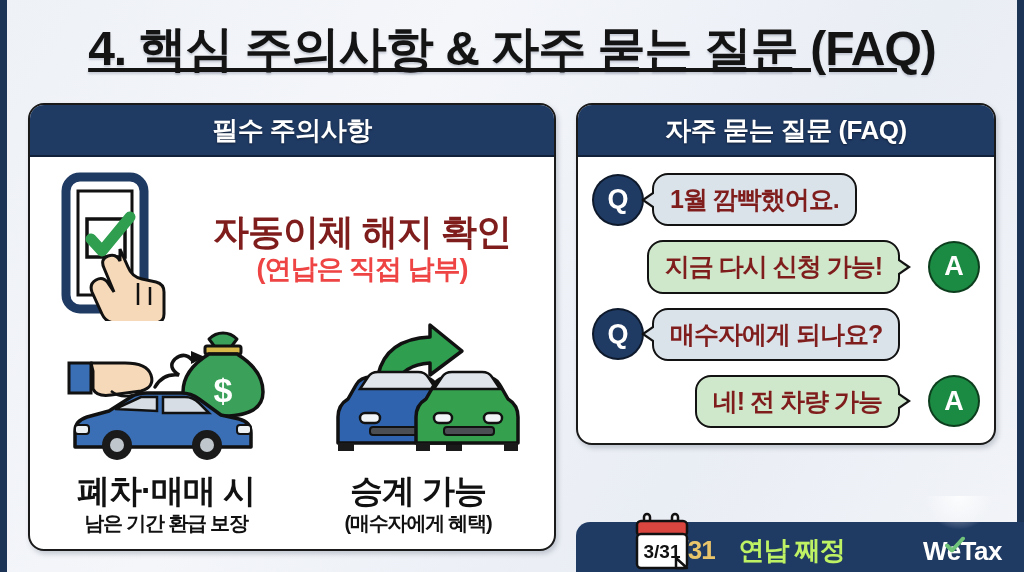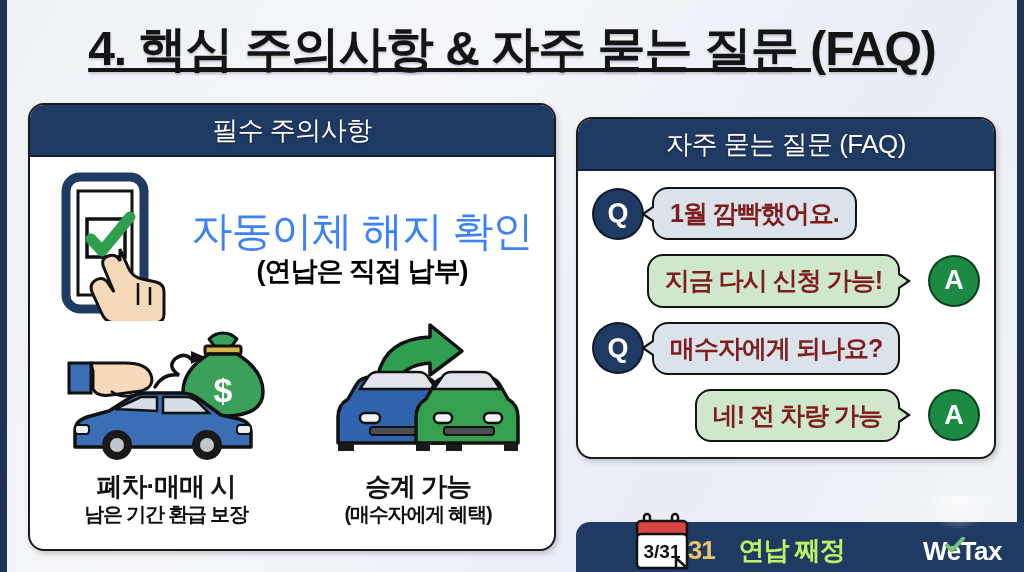--- a/index.html
+++ b/index.html
@@ -41,54 +41,54 @@
     overflow: hidden;
     box-shadow: 2px 3px 5px rgba(60,70,90,.25);
   }
   .panel-head {
     height: 52px;
     background: #1f3a63;
     display: flex; align-items: center; justify-content: center;
     border-bottom: 2px solid #12213a;
   }
   .panel-head-text {
-    color: #ffffff; font-size: 26px; font-weight: 400; letter-spacing: -0.5px;
+    color: #ffffff; font-size: 26px; font-weight: 700; letter-spacing: -0.5px;
     text-shadow: 0 1px 2px rgba(0,0,0,.45);
   }
   .panel-body { position: relative; height: calc(100% - 52px); }
 
   #left-panel  { left: 28px;  top: 103px; width: 528px; height: 448px; }
-  #right-panel { left: 576px; top: 117px; width: 420px; height: 342px; }
+  #right-panel { left: 576px; top: 103px; width: 420px; height: 342px; }
 
   
   .lp-top {
     display: flex; align-items: center; gap: 16px;
     padding: 14px 18px 0 24px; height: 168px;
   }
   .lp-top-text { flex: 1; text-align: center; }
   .lp-line1 {
-    font-size: 41px; font-weight: 400; color: #3b82f6; letter-spacing: -1px;
+    font-size: 36px; font-weight: 700; color: #7f1d1d; letter-spacing: -1px;
     line-height: 1.15; white-space: nowrap;
   }
   .lp-line2 {
-    font-size: 27px; font-weight: 900; color: #000000; letter-spacing: -1px;
+    font-size: 27px; font-weight: 900; color: #ef4444; letter-spacing: -1px;
     line-height: 1.2; white-space: nowrap;
   }
 
   
   .lp-bottom {
     display: flex; height: 226px; padding: 0 10px;
   }
   .lp-col { flex: 1; display: flex; flex-direction: column; align-items: center; }
   .lp-col-art { height: 140px; display: flex; align-items: flex-end; justify-content: center; }
   .lp-cap {
     text-align: center; margin-top: 6px;
   }
   .lp-cap-1 {
-    font-size: 26px; font-weight: 900; color: #111;
+    font-size: 33px; font-weight: 900; color: #111;
     letter-spacing: -1px; line-height: 1.2; white-space: nowrap;
   }
   .lp-cap-2 {
     font-size: 20px; font-weight: 900; color: #111;
     letter-spacing: -1.2px; line-height: 1.25; white-space: nowrap;
   }
 
   
   .faq-list { padding: 16px 14px 10px 14px; display: flex; flex-direction: column; gap: 14px; }
   .faq-row { display: flex; align-items: center; gap: 8px; }

